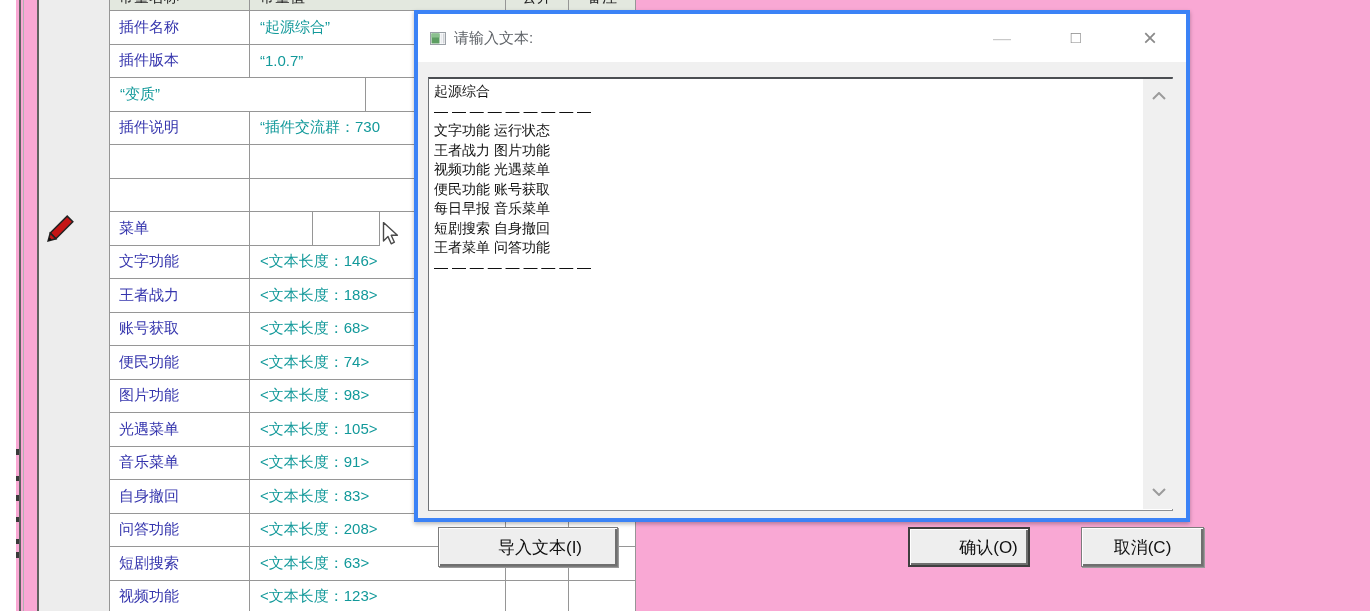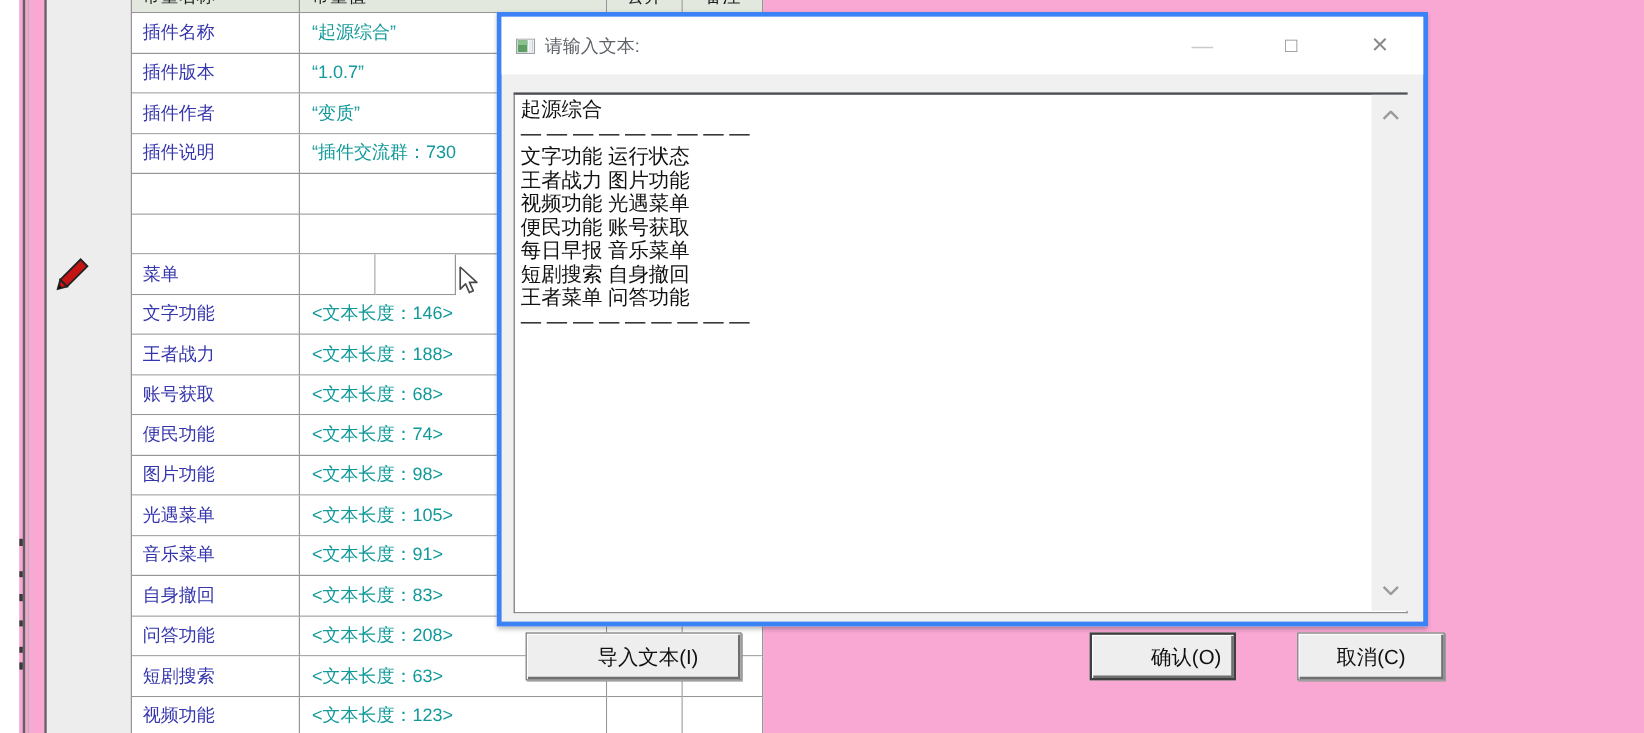--- a/index.html
+++ b/index.html
@@ -37,21 +37,21 @@
   .title-text{margin-left:8px;font-size:15px;color:#5f6368;}
   .win-controls{position:absolute;right:14px;top:0;height:48px;display:flex;}
   .win-btn{width:44px;height:48px;display:flex;align-items:center;justify-content:center;
            margin-left:30px;color:#8a8a8a;}
   .wb-min{color:#c9c9c9;font-size:18px;}
   .wb-max{font-size:17px;}
   .wb-close{font-size:24px;font-weight:400;}
 
   .textbox{position:absolute;left:10px;top:63px;width:745px;height:434px;background:#ffffff;
            box-sizing:border-box;border:1px solid #8b8e92;border-top:2px solid #4b4e52;border-left:1px solid #6f7276;
-           padding:3px 5px;font-size:17px;line-height:19.5px;color:#111;white-space:pre;overflow:hidden;}
+           padding:3px 5px;font-size:14px;line-height:19.5px;color:#111;white-space:pre;overflow:hidden;}
   .scrollbar{position:absolute;right:11px;top:65px;width:32px;height:430px;background:#f0f0f0;z-index:6;}
   .sb-arrow{position:absolute;left:0;width:32px;height:30px;display:flex;align-items:center;justify-content:center;}
   .sb-up{top:2px;}
   .sb-down{bottom:2px;}
 
   .btn{position:absolute;top:513px;height:40px;box-sizing:border-box;background:#eeeeee;
        display:flex;align-items:center;justify-content:center;font-size:17px;color:#101010;
        border:1px solid #7c7c7c;
        box-shadow:inset 1px 1px 0 #ffffff,inset -2px -2px 0 #6f6f6f,1px 1px 0 #9a9a9a;}
   .btn-import{left:20px;width:180px;padding-left:24px;}
@@ -102,21 +102,20 @@
     </div>
 
     <div class="trow">
       <div class="cell c-name">插件版本</div>
       <div class="cell c-value">“1.0.7”</div>
       <div class="cell c-pub"></div>
       <div class="cell c-note"></div>
     </div>
 
     <div class="trow">
-      <div class="cell c-name">插件作者</div>
       <div class="cell c-value">“变质”</div>
       <div class="cell c-pub"></div>
       <div class="cell c-note"></div>
     </div>
 
     <div class="trow">
       <div class="cell c-name">插件说明</div>
       <div class="cell c-value">“插件交流群：730</div>
       <div class="cell c-pub"></div>
       <div class="cell c-note"></div>

